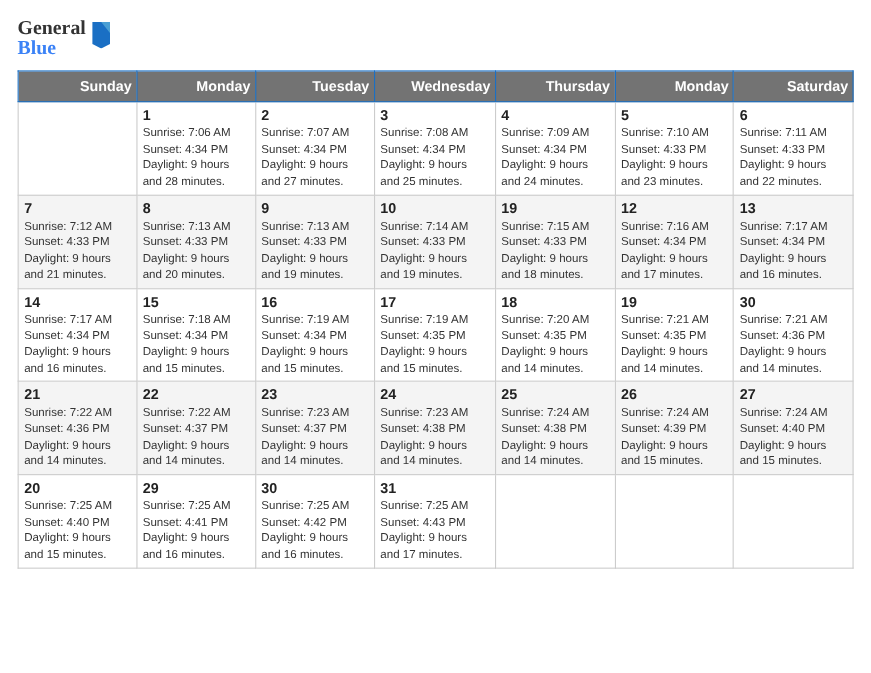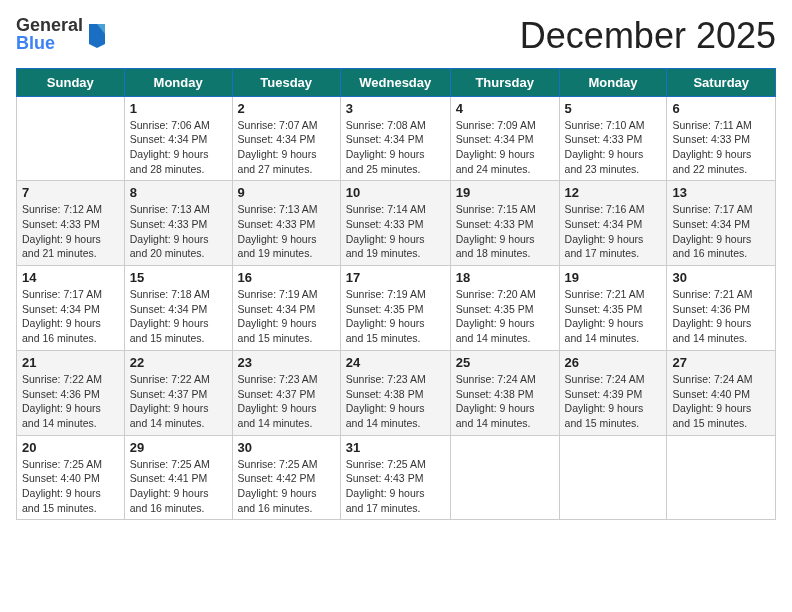--- a/index.html
+++ b/index.html
@@ -11,21 +11,22 @@
       padding: 16px;
     }
     .header {
       display: flex;
       justify-content: space-between;
       align-items: flex-start;
       margin-bottom: 12px;
     }
     .logo {
       display: flex;
-      align-items: center;
+      align-items: flex-start;
+      font-family: Liberation Serif, serif;
     }
     .logo-text {
       display: flex;
       flex-direction: column;
       line-height: 1;
     }
     .logo-general {
       font-size: 18px;
       font-weight: bold;
       color: #333;
@@ -52,26 +53,26 @@
     .location {
       font-size: 15px;
       color: #444;
     }
     .calendar {
       width: 100%;
       border-collapse: collapse;
       border: 1px solid #ccc;
     }
     .calendar th {
-      background: #0f766e;
+      background: #737373;
       color: #fff;
       font-size: 13px;
       font-weight: bold;
       padding: 6px 4px;
-      text-align: center;
+      text-align: right;
       border: 1px solid #1a6fc4;
     }
     .calendar td {
       vertical-align: top;
       border: 1px solid #ccc;
       padding: 4px 5px;
       width: 113px;
       min-height: 80px;
     }
     .day-number {
@@ -104,21 +105,20 @@
     <div class="logo-text">
       <span class="logo-general">General</span>
       <span class="logo-blue">Blue</span>
     </div>
     <svg class="logo-icon" viewBox="0 0 24 28" fill="none">
       <polygon points="4,4 20,4 20,24 12,28 4,24" fill="#1a6fc4"></polygon>
       <polygon points="12,4 20,4 20,14" fill="#4a9fd4"></polygon>
     </svg>
   </div>
   <div class="title-section">
-    <div class="month-title">December 2025</div>
   </div>
 </div>
 
 <table class="calendar">
   <thead>
     <tr>
     <th>Sunday</th>
         <th>Monday</th>
         <th>Tuesday</th>
         <th>Wednesday</th>

